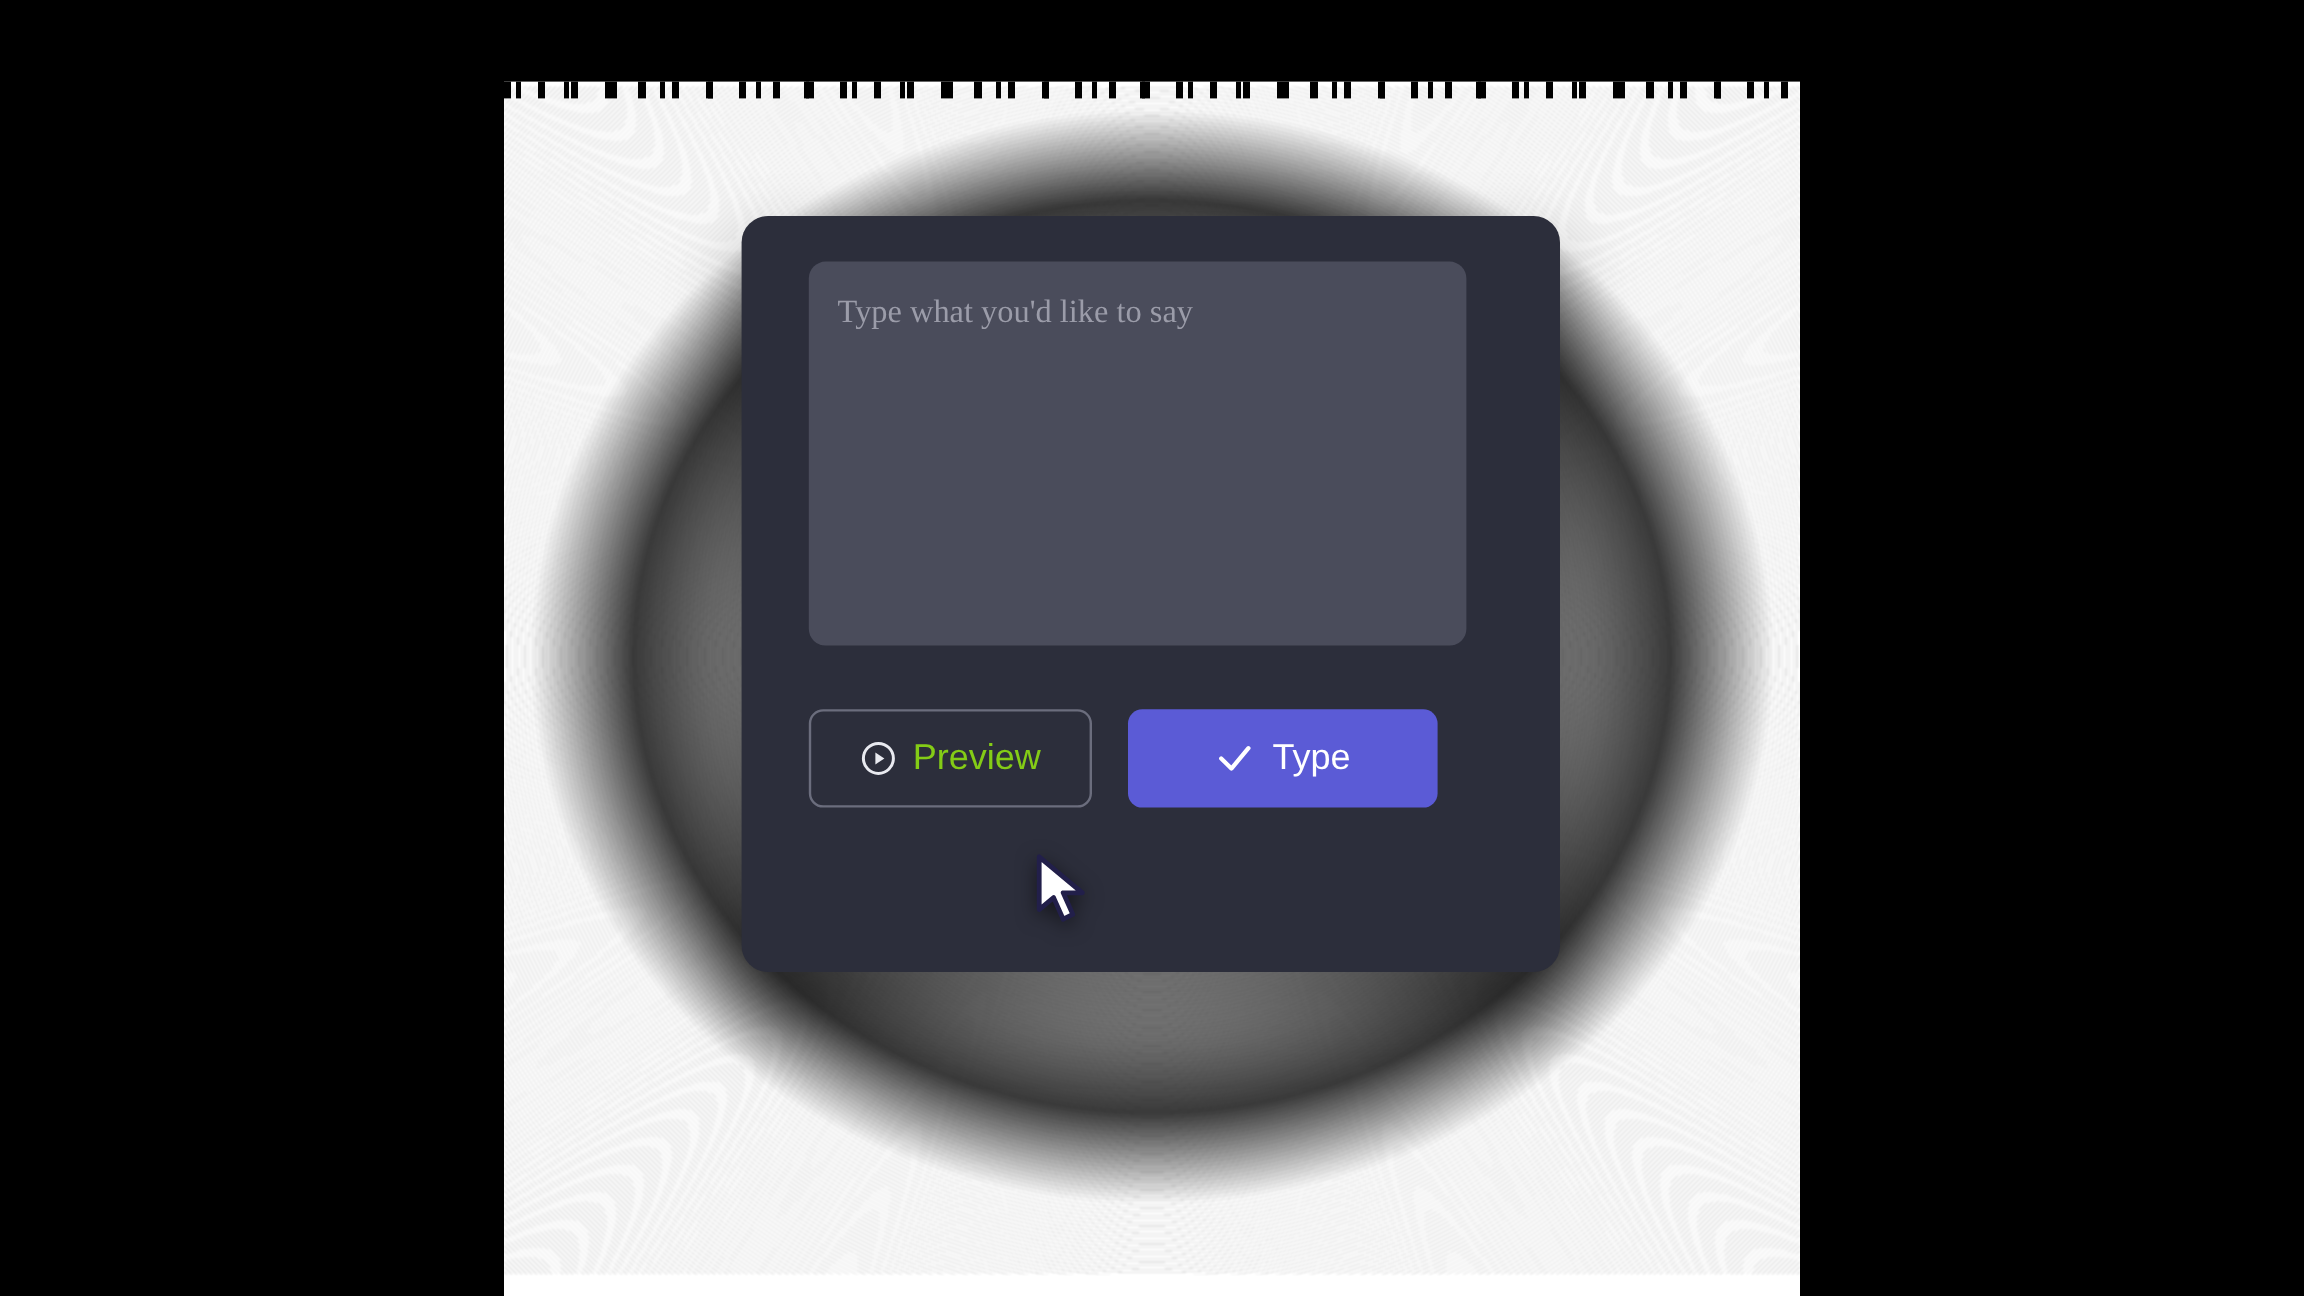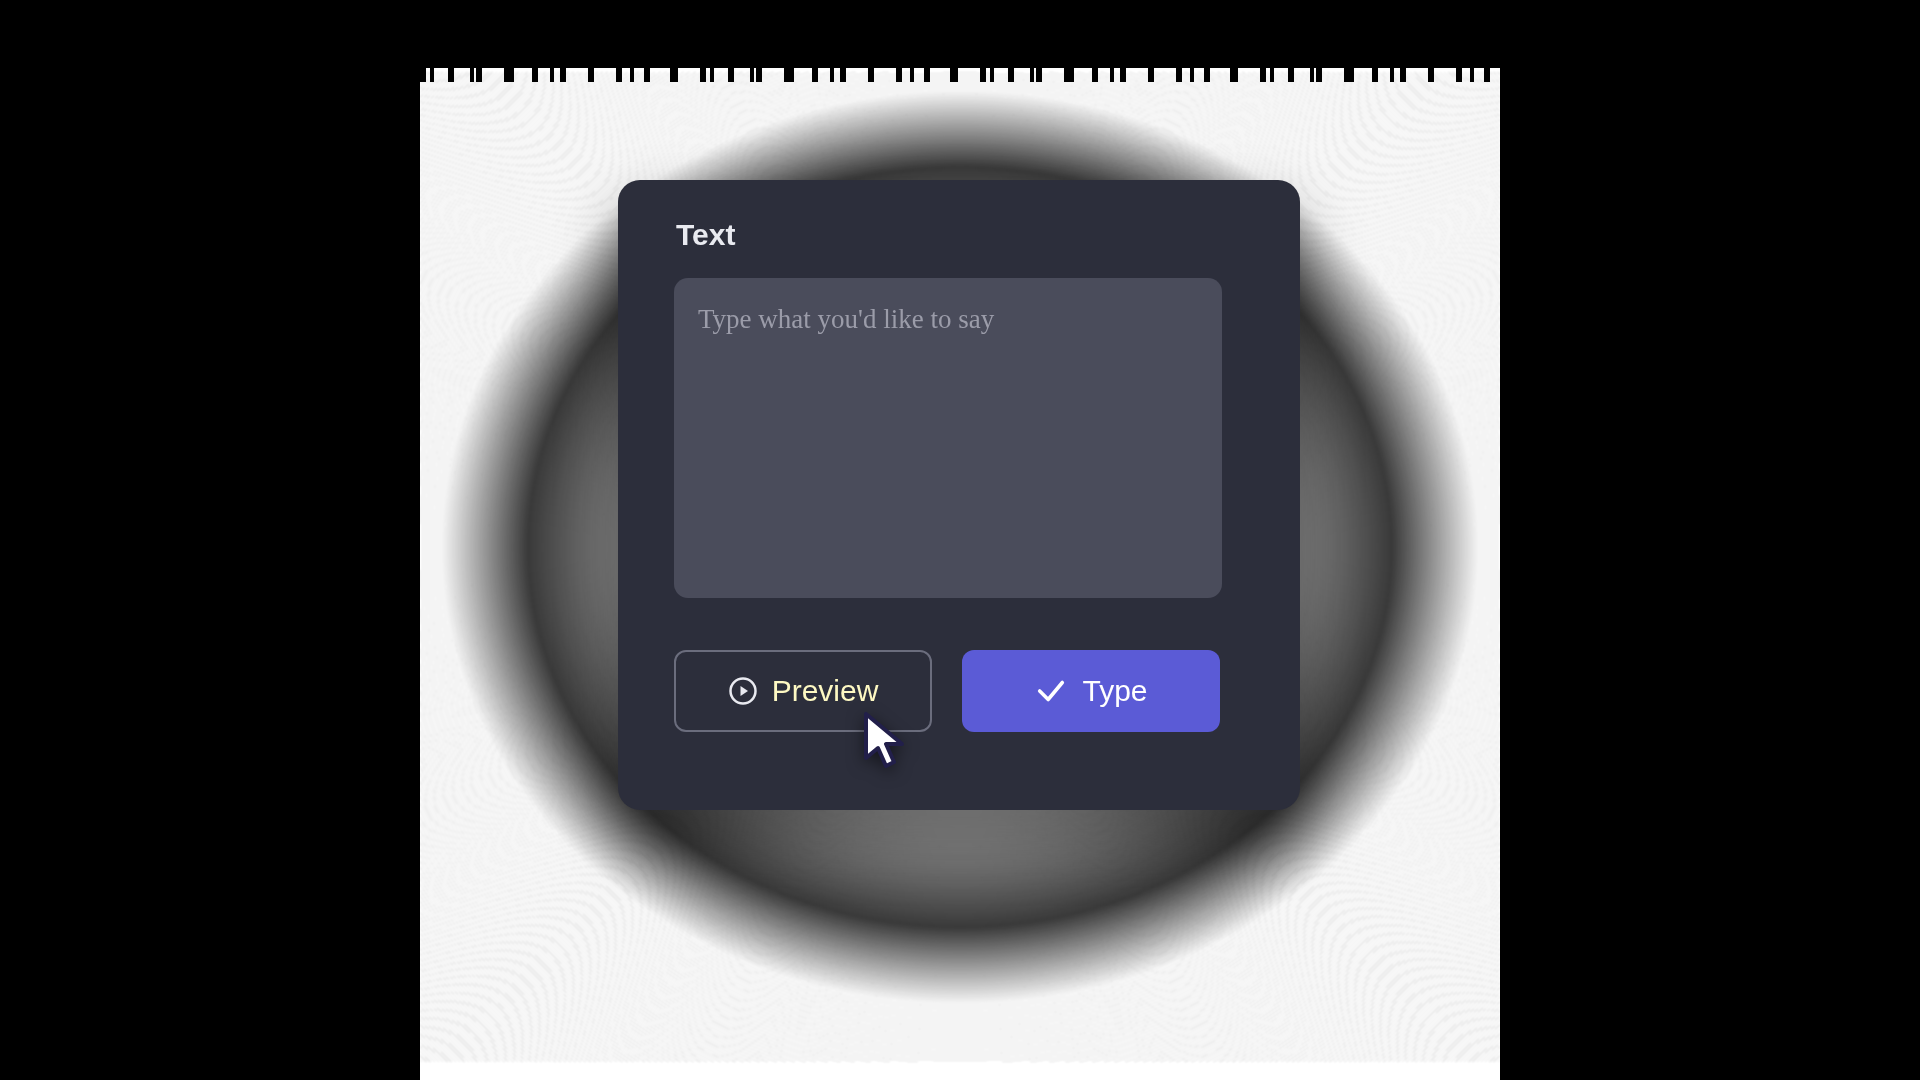--- a/index.html
+++ b/index.html
@@ -95,24 +95,24 @@
       gap: 14px;
       height: 82px;
       border-radius: 12px;
       font-size: 30px;
       font-weight: 500;
       cursor: pointer;
       padding: 0 28px;
     }
 
     .btn-preview {
-      width: 258px;
+      width: 236px;
       background: transparent;
       border: 2px solid #6b6d7d;
-      color: #fef9c3;
+      color: #84cc16;
     }
 
     .btn-save {
       width: 258px;
       background: #5b5bd6;
       border: none;
       color: #ffffff;
     }
 
     .icon {
@@ -143,21 +143,20 @@
     }
   </style>
 </head>
 <body>
 
 <div class="white-panel"></div>
 <div class="noise-outer"></div>
 <div class="top-fringe"></div>
 
 <div class="card">
-  <div class="card-title">Text</div>
 
   <textarea class="text-area" placeholder="Type what you'd like to say" style=""></textarea>
 
   <div class="button-row">
     <button class="btn btn-preview">
       <span class="icon">
         <svg width="30" height="30" viewBox="0 0 24 24" fill="none">
           <circle cx="12" cy="12" r="10" stroke="#e9eaf0" stroke-width="2"></circle>
           <path d="M10 8 L16 12 L10 16 Z" fill="#e9eaf0"></path>
         </svg>

